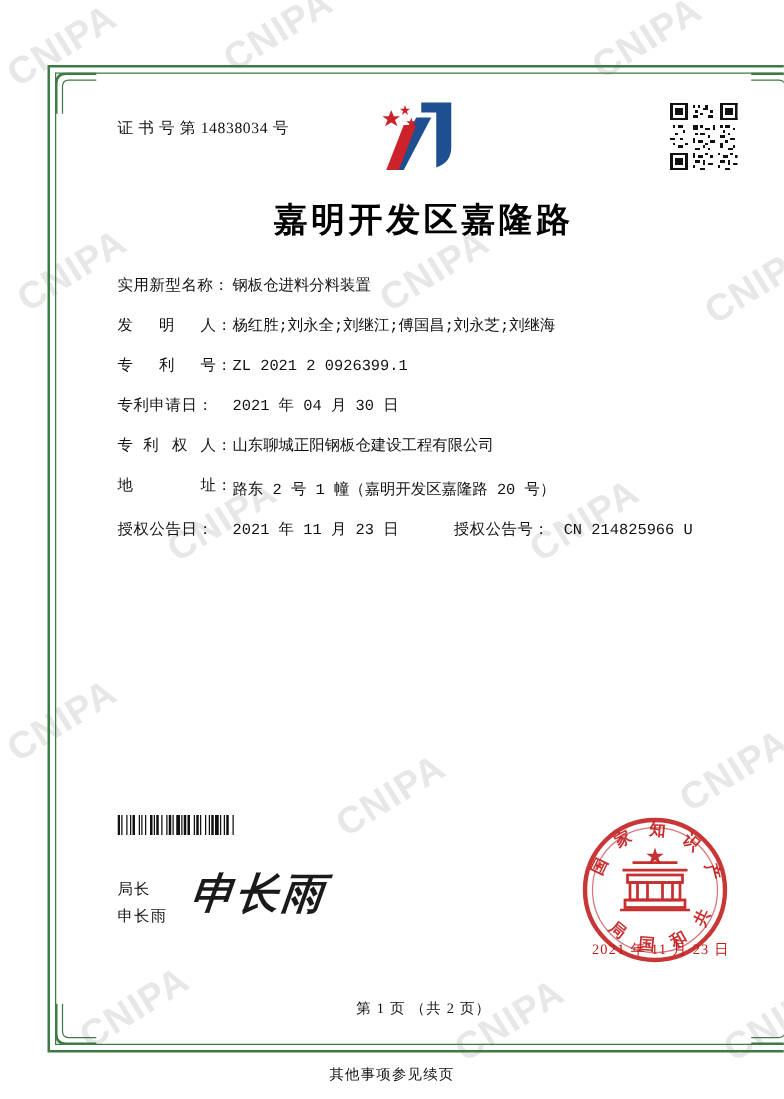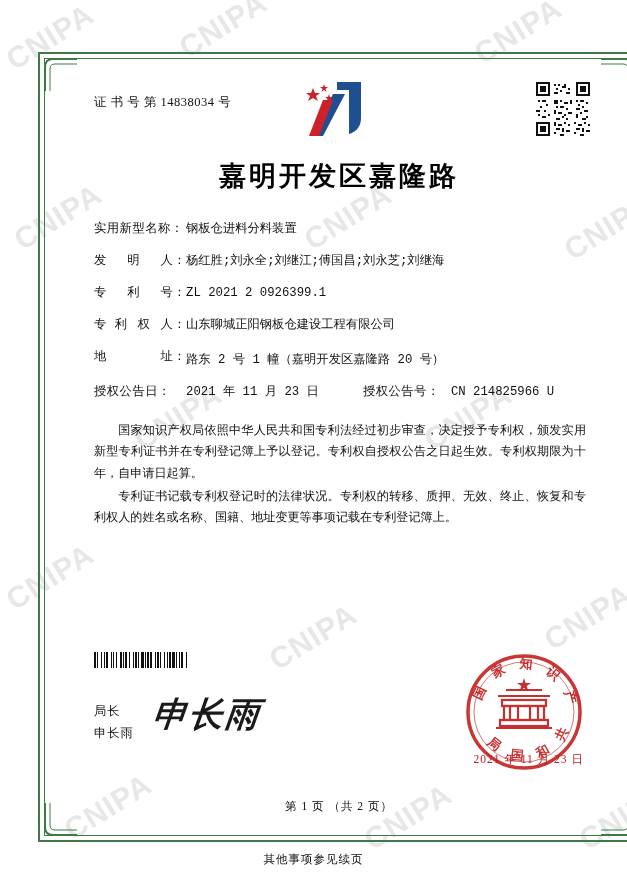--- a/index.html
+++ b/index.html
@@ -399,20 +399,24 @@
 
       <div class="field">
         <div class="field-label spaced">
           <span>专</span>
           <span>利</span>
           <span>号：</span>
         </div>
         <div class="field-value">ZL 2021 2 0926399.1</div>
       </div>
 
+      <div class="field">
+        <div class="field-label">专利申请日：</div>
+        <div class="field-value">2021 年 04 月 30 日</div>
+      </div>
 
       <div class="field">
         <div class="field-label spaced">
           <span>专 利</span>
           <span>权</span>
           <span>人：</span>
         </div>
         <div class="field-value">山东聊城正阳钢板仓建设工程有限公司</div>
       </div>
 
@@ -433,24 +437,20 @@
             <div class="field-value">2021 年 11 月 23 日</div>
           </div>
           <div class="right" style="display:flex;">
             <div class="field-label" style="flex:0 0 88px;">授权公告号：</div>
             <div class="field-value">CN 214825966 U</div>
           </div>
         </div>
       </div>
     </div>
 
-    <div class="paras">
-      <p class="para">国家知识产权局依照中华人民共和国专利法经过初步审查，决定授予专利权，颁发实用新型专利证书并在专利登记簿上予以登记。专利权自授权公告之日起生效。专利权期限为十年，自申请日起算。</p>
-      <p class="para">专利证书记载专利权登记时的法律状况。专利权的转移、质押、无效、终止、恢复和专利权人的姓名或名称、国籍、地址变更等事项记载在专利登记簿上。</p>
-    </div>
 
     <div class="barcode" id="barcode">
         <i style="width: 2px; background: rgb(17, 17, 17);"></i>
         <i style="width: 1px; background: transparent;"></i>
         <i style="width: 1px; background: rgb(17, 17, 17);"></i>
         <i style="width: 3px; background: transparent;"></i>
         <i style="width: 1px; background: rgb(17, 17, 17);"></i>
         <i style="width: 2px; background: transparent;"></i>
         <i style="width: 1px; background: rgb(17, 17, 17);"></i>
         <i style="width: 1px; background: transparent;"></i>

